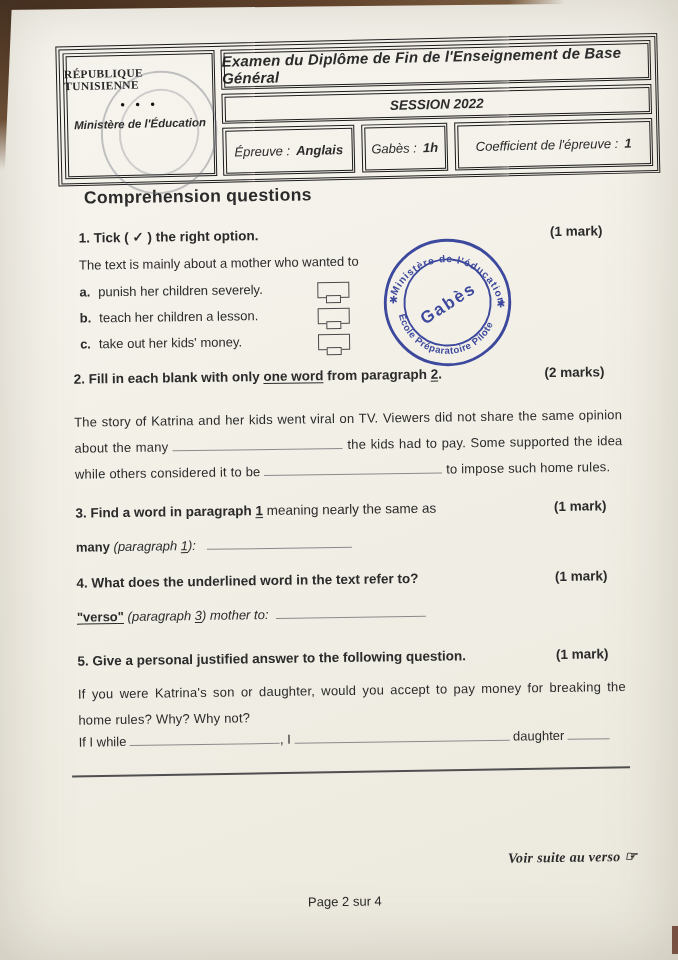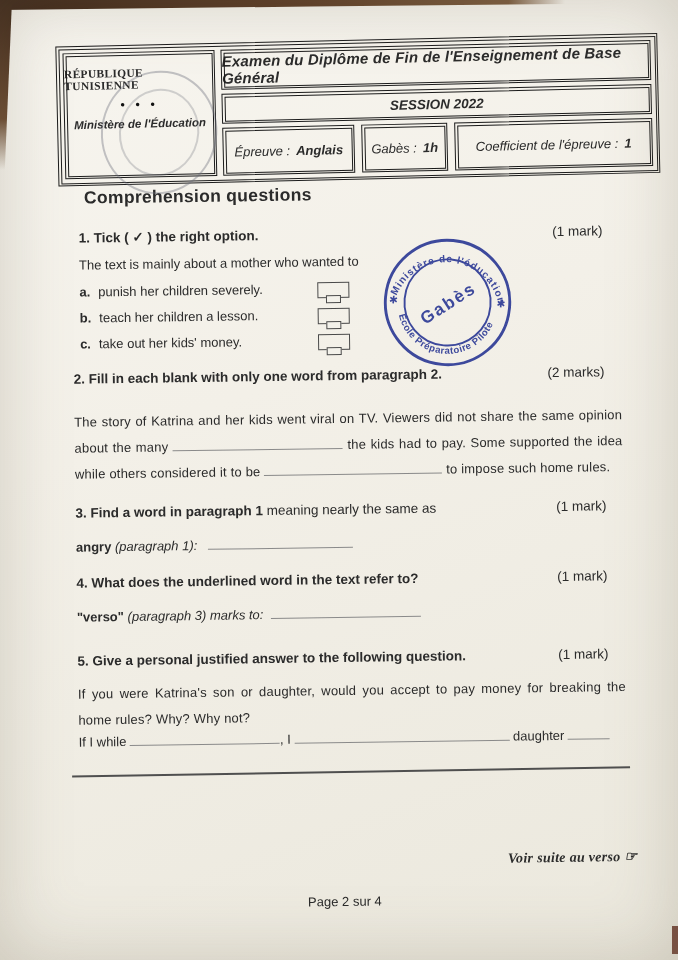--- a/index.html
+++ b/index.html
@@ -43,39 +43,39 @@
 
   
   .gray-stamp{position:absolute;left:106px;top:68px;width:112px;height:120px;border-radius:50%;
     border:2.5px solid rgba(105,108,120,.38);transform:rotate(14deg);pointer-events:none;z-index:5;}
   .gray-stamp::after{content:"";position:absolute;inset:16px;border-radius:50%;border:2px solid rgba(105,108,120,.28);}
 
   
   .sec-title{position:absolute;left:88px;top:184px;font-size:17.5px;font-weight:bold;letter-spacing:.3px;}
   .qhead{position:absolute;display:flex;justify-content:space-between;align-items:baseline;width:531px;
          font-weight:bold;font-size:13.5px;}
-  .mark{font-weight:normal;font-size:13.5px;white-space:nowrap;}
+  .mark{font-weight:bold;font-size:13.5px;white-space:nowrap;}
   .plain{font-weight:normal;}
   .q1h{left:82px;top:226px;width:524px;}
   .q1-intro{position:absolute;left:82px;top:254px;font-size:13px;}
   .q1-opts{position:absolute;left:82px;top:281px;width:300px;font-size:13px;}
   .opt{position:relative;height:26px;}
   .opt .letter{font-weight:bold;margin-right:8px;}
   .tickbox{position:absolute;left:238px;top:1px;width:30px;height:14px;border:1.6px solid #4a4a4a;background:transparent;}
   .tickbox .tab{position:absolute;left:50%;bottom:-6px;transform:translateX(-50%);width:13px;height:6px;
     background:#f3f1ea;border:1.4px solid #4a4a4a;}
 
   .blue-stamp{position:absolute;left:383px;top:237px;width:134px;height:134px;transform:rotate(6deg);opacity:.92;z-index:6;}
 
   .q2h{left:75px;top:368px;}
   .para{position:absolute;font-size:13px;line-height:26px;text-align:justify;width:548px;letter-spacing:.2px;}
   .q2p{left:75px;top:406px;}
   .blank{display:inline-block;border-bottom:1.3px solid #8a8a8a;height:11px;vertical-align:baseline;}
   .bw170{width:170px;}.bw178{width:178px;}.bw145{width:145px;}.bw150{width:150px;}.bw215{width:215px;}.bw42{width:42px;}
-  .u{text-underline-offset:2px;}
+  .u{text-decoration:underline;text-underline-offset:2px;}
   .i{font-style:italic;}
   .q3h{left:75px;top:502px;}
   .inline-line{position:absolute;font-size:13px;white-space:nowrap;}
   .q3l{left:75px;top:536px;}
   .q4h{left:75px;top:572px;}
   .q4l{left:75px;top:606px;}
   .q5h{left:75px;top:650px;}
   .q5p{left:75px;top:678px;}
   .q5a{left:75px;top:731px;width:548px;}
   .rule{position:absolute;left:68px;top:771px;width:558px;border-top:2px solid #4f4f4f;transform:rotate(-0.15deg);}
@@ -173,29 +173,29 @@
   </div>
   <div class="para q2p">
     <span>The story of Katrina and her kids went viral on TV. Viewers did not share the same opinion about the many </span><span class="blank bw170"></span><span> the kids had to pay. Some supported the idea while others considered it to be </span><span class="blank bw178"></span><span> to impose such home rules.</span>
   </div>
 
   <div class="qhead q3h">
     <span><span>3. Find a word in paragraph </span><span class="u">1</span><span class="plain"> meaning nearly the same as</span></span>
     <span class="mark">(1 mark)</span>
   </div>
   <div class="inline-line q3l">
-    <b>angry</b><span class="i wordspace"><span> (paragraph </span><span class="u">1</span><span>):</span></span><span class="wordspace">   </span><span class="blank bw145"></span>
+    <b>many</b><span class="i wordspace"><span> (paragraph </span><span class="u">1</span><span>):</span></span><span class="wordspace">   </span><span class="blank bw145"></span>
   </div>
 
   <div class="qhead q4h">
     <span>4. What does the underlined word in the text refer to?</span>
     <span class="mark">(1 mark)</span>
   </div>
   <div class="inline-line q4l">
-    <b class="u"><span>"</span><span>verso</span><span>"</span></b><span class="i wordspace"><span> (paragraph </span><span class="u">3</span><span>) marks to:</span></span><span class="wordspace">  </span><span class="blank bw150"></span>
+    <b class="u"><span>"</span><span>verso</span><span>"</span></b><span class="i wordspace"><span> (paragraph </span><span class="u">3</span><span>) mother to:</span></span><span class="wordspace">  </span><span class="blank bw150"></span>
   </div>
 
   <div class="qhead q5h">
     <span>5. Give a personal justified answer to the following question.</span>
     <span class="mark">(1 mark)</span>
   </div>
   <div class="para q5p">If you were Katrina's son or daughter, would you accept to pay money for breaking the home rules? Why? Why not?</div>
   <div class="inline-line q5a">
     <span class="wordspace">If I while </span><span class="blank bw150"></span><span class="wordspace">, I </span><span class="blank bw215"></span><span class="wordspace"> daughter </span><span class="blank bw42"></span>
   </div>

